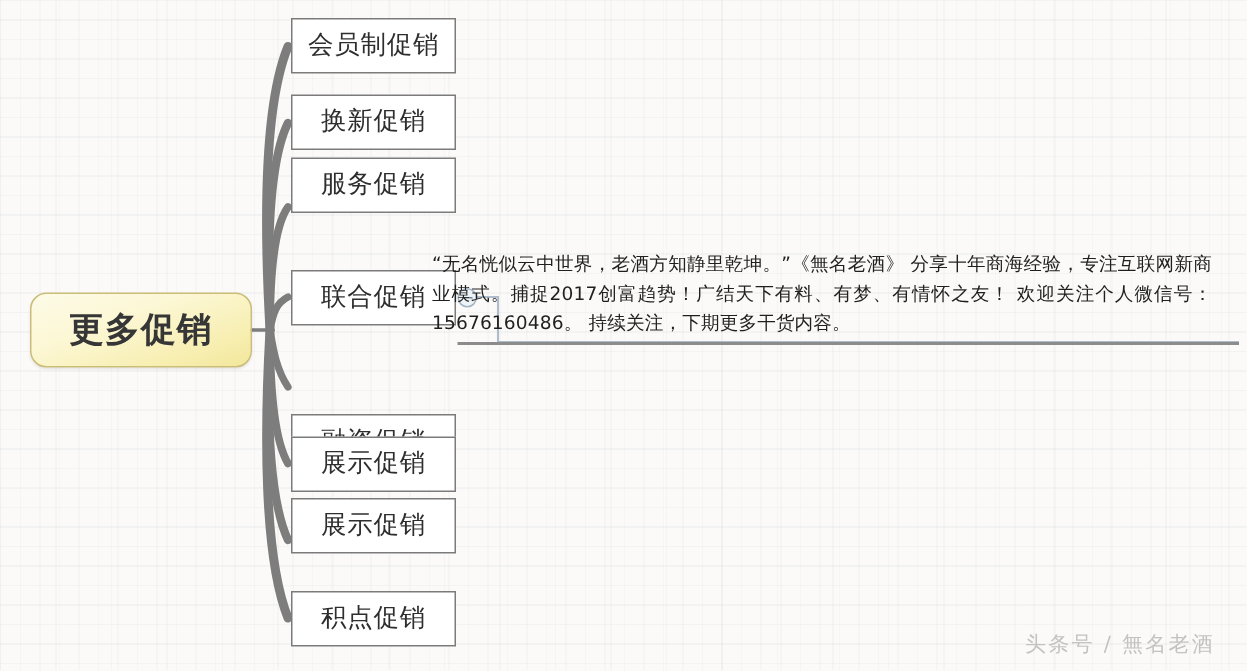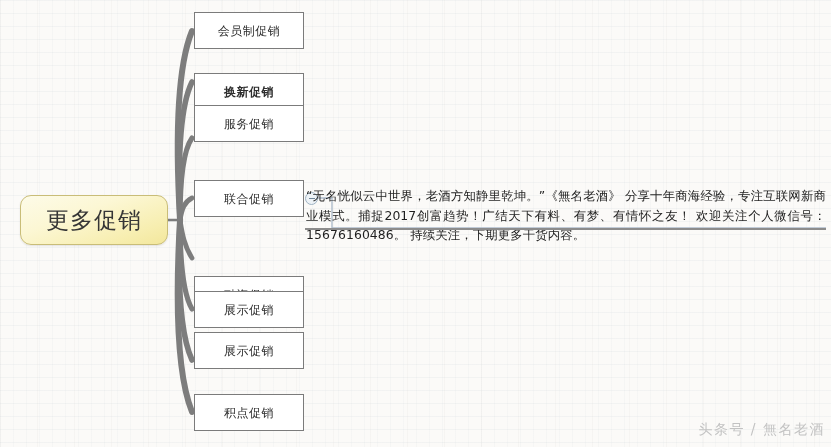--- a/index.html
+++ b/index.html
@@ -53,41 +53,41 @@
     border-radius: 11px;
     background: linear-gradient(160deg, #fdfbe8 0%, #fcf7d4 38%, #f7eeb0 78%, #f3e79c 100%);
     box-shadow: 0 1px 2px rgba(0,0,0,0.10);
     display: flex;
     align-items: center;
     justify-content: center;
     box-sizing: border-box;
   }
   .root-label {
     font-size: 23px;
-    font-weight: normal;
+    font-weight: bold;
     color: #363636;
     letter-spacing: 1px;
     line-height: 1;
   }
 
   
   .branch-node {
     position: absolute;
     left: 194px;
     width: 110px;
     height: 37px;
     border: 1.6px solid #7b7b7b;
     background: #ffffff;
     box-sizing: border-box;
     display: flex;
     align-items: center;
     justify-content: center;
   }
   .branch-label {
-    font-size: 12px;
+    font-size: 17px;
     color: #2e2e2e;
     line-height: 1;
     letter-spacing: 0.5px;
     white-space: nowrap;
   }
 
   
   .collapse-toggle {
     position: absolute;
     width: 13px;
@@ -103,24 +103,23 @@
   .collapse-toggle .minus {
     display: block;
     width: 6px;
     height: 1.4px;
     background: #6f8699;
   }
 
   
   #note-block {
     position: absolute;
-    left: 306px;
+    left: 288px;
     top: 166px;
     width: 520px;
-    margin-top: 20px;
   }
   #note-text {
     font-size: 12.4px;
     line-height: 19.5px;
     color: #1f1f1f;
     text-align: justify;
     letter-spacing: 0.1px;
     font-family: "DejaVu Sans", "Liberation Sans", sans-serif;
   }
   #note-underline {
@@ -128,21 +127,21 @@
     left: 305px;
     top: 228px;
     width: 521px;
     height: 1.6px;
     background: #8c8c8c;
   }
 
   
   #watermark {
     position: absolute;
-    right: 6px;
+    right: 21px;
     bottom: 8px;
     font-size: 14px;
     color: #c2c2c2;
     letter-spacing: 1.5px;
     font-family: "DejaVu Serif", "Liberation Serif", serif;
     white-space: nowrap;
   }
 </style>
 </head>
 <body>
@@ -175,21 +174,21 @@
   </svg>
 
   <div class="root-node">
     <span class="root-label">更多促销</span>
   </div>
 
   <div class="branch-node" style="top:12px;">
     <span class="branch-label">会员制促销</span>
   </div>
 
-  <div class="branch-node" style="top:73px;font-weight:bold;">
+  <div class="branch-node" style="top:63px;">
     <span class="branch-label">换新促销</span>
   </div>
 
   <div class="branch-node" style="top:105px;">
     <span class="branch-label">服务促销</span>
   </div>
 
   <div class="branch-node" style="top:180px;text-align:right;">
     <span class="branch-label">联合促销</span>
   </div>

